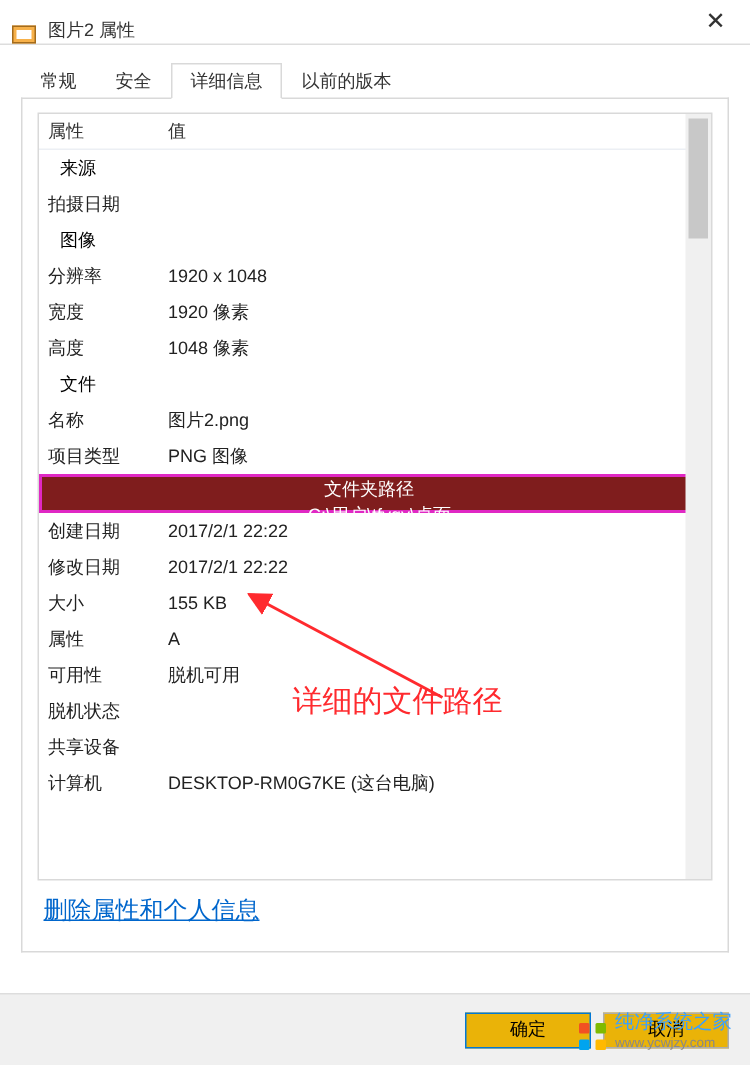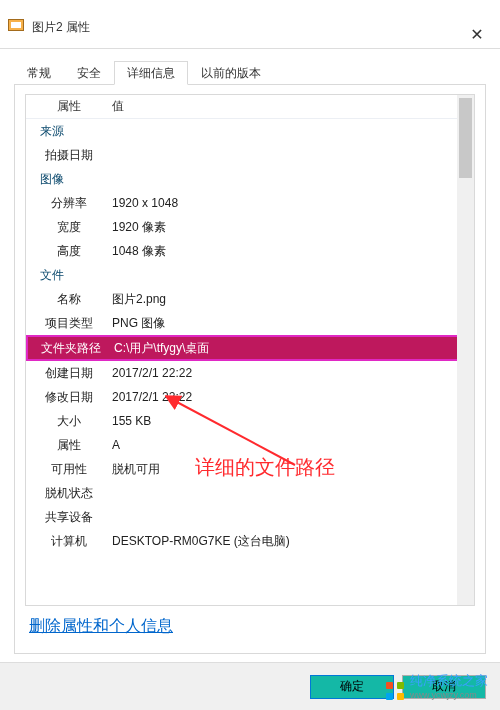--- a/index.html
+++ b/index.html
@@ -1,47 +1,47 @@
 <!DOCTYPE html>
 <html><head>
 <meta charset="utf-8">
 <style>
   * { box-sizing: border-box; font-family: "Microsoft YaHei", "Segoe UI", sans-serif; }
   body { margin: 0; background: #fff; width: 500px; height: 710px; overflow: hidden; position: relative; }
-  .titlebar { height: 30px; display: flex; align-items: flex-start; border-bottom: 1px solid #ddd; margin-top: 19px; }
+  .titlebar { height: 30px; display: flex; align-items: flex-end; border-bottom: 1px solid #ddd; }
   .ticon { width: 16px; height: 12px; margin-left: 8px; background: #f7b14a; border: 1px solid #a36b1c; position: relative; }
   .ticon::before { content:""; position:absolute; left:2px; top:2px; width:10px; height:6px; background:#fff; }
   .title { margin-left: 8px; font-size: 12px; color: #333; }
   .close { margin-left: auto; width: 46px; height: 30px; display: flex; align-items: center; justify-content: center; font-size: 16px; color: #333; }
 
   .content { padding: 12px 14px 0 14px; }
   .tabs { display: flex; position: relative; height: 24px; }
   .tab { padding: 3px 12px; font-size: 12px; color: #333; border: 1px solid transparent; position: relative; top: 0; }
   .tab.active { border: 1px solid #d9d9d9; border-bottom: 1px solid #fff; z-index: 2; background: #fff; top: 0; }
   .tabstrip-line { position: absolute; left:0; right:0; bottom:0; height:1px; background:#d9d9d9; z-index:1; }
 
   .panel { border: 1px solid #d9d9d9; border-top: none; margin-top: -1px; height: 570px; padding: 10px; position: relative; }
   .list { border: 1px solid #d9d9d9; height: 512px; overflow: hidden; position: relative; }
   .scrollbar { position: absolute; right: 0; top: 0; bottom: 0; width: 17px; background: #f0f0f0; }
   .thumb { position: absolute; left: 2px; right: 2px; top: 3px; height: 80px; background: #c8c8c8; }
 
   .hdr { display: flex; font-size: 12px; color: #333; height: 24px; align-items: center; border-bottom: 1px solid #eceff4; }
-  .c1 { width: 80px; padding-left: 6px; text-align: center; }
+  .c1 { width: 80px; padding-left: 6px; }
   .c2 { flex: 1; padding-left: 6px; }
   .row { display: flex; font-size: 12px; color: #222; height: 24px; align-items: center; }
-  .sect { color: #0c4a6e; font-size: 12px; height: 24px; display:flex; align-items:center; padding-left: 14px; }
+  .sect { color: #000000; font-size: 12px; height: 24px; display:flex; align-items:center; padding-left: 14px; }
   .row .c1 { width: 80px; padding-left: 6px; }
   .row .c2 { flex: 1; padding-left: 6px; }
-  .row.hl { background: #be185d; color: #fff; border: 2px solid #e028c4; height: 26px; }
+  .row.hl { background: #7f1d1d; color: #fff; border: 2px solid #e028c4; height: 26px; flex-direction: column; }
   .row.hl .c1, .row.hl .c2 { padding-top:0; padding-bottom:0; }
   .linkrow { font-size: 16px; margin-top: 10px; padding-left: 4px; }
   .linkrow a { color: #0066cc; text-decoration: underline; }
 
   .buttons { position: absolute; bottom: 0; left: 0; right: 0; height: 48px; background: #f0f0f0; border-top: 1px solid #ddd; display: flex; align-items: center; justify-content: flex-end; padding-right: 14px; gap: 8px; }
-  .btn { min-width: 84px; height: 24px; font-size: 12px; background: #14b8a6; border: 1px solid #adadad; display: flex; align-items:center; justify-content:center; }
+  .btn { min-width: 84px; height: 24px; font-size: 12px; background: #eab308; border: 1px solid #adadad; display: flex; align-items:center; justify-content:center; }
   .btn.primary { border: 1px solid #0078d7; }
 
   .annotation { position: absolute; color: #ff2a2e; font-size: 20px; left: 195px; top: 454px; pointer-events: none; }
   .arrow { position: absolute; left: 165px; top: 395px; pointer-events: none; }
 
   .watermark { position: absolute; bottom: 10px; right: 12px; display: flex; align-items: flex-end; gap: 6px; font-size: 13px; color: #3aa0ff; font-weight: 400; pointer-events:none; }
   .wm-logo { width: 18px; height: 18px; position: relative; }
   .wm-logo span { position:absolute; width:7px; height:7px; border-radius:1px; }
   .wm-logo .a{top:0;left:0;background:#f25022}
   .wm-logo .b{top:0;right:0;background:#7fba00}

